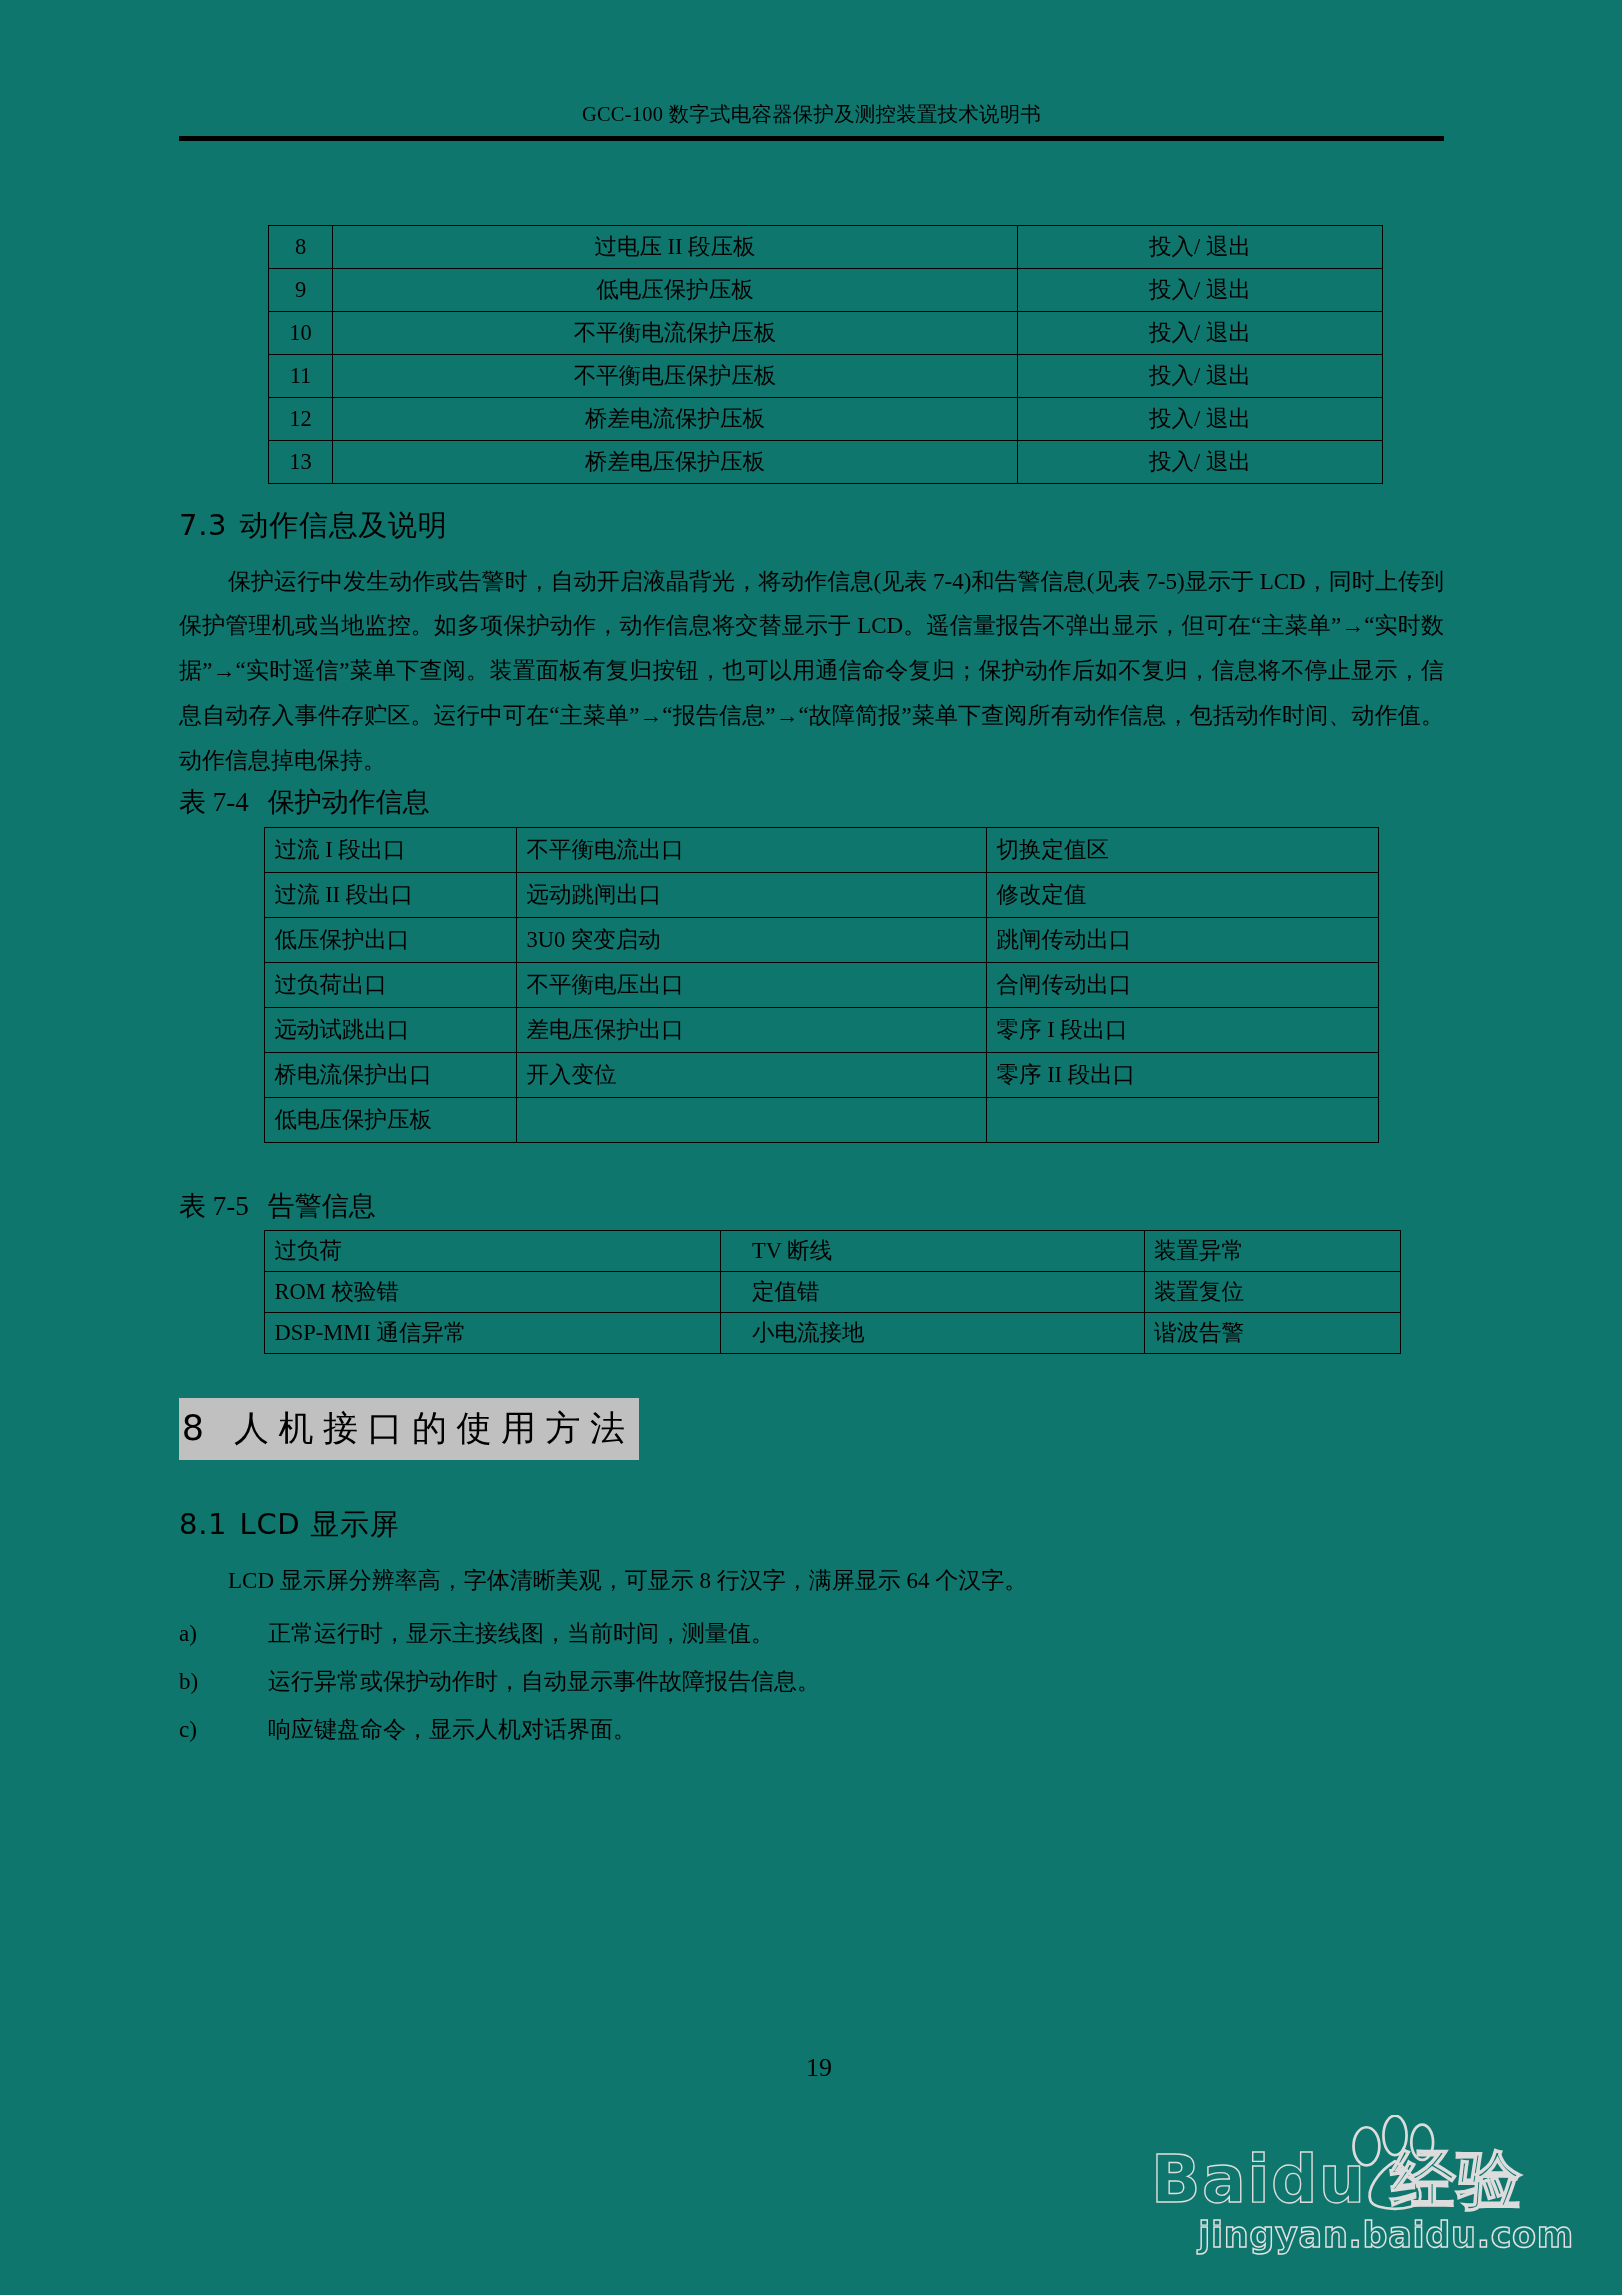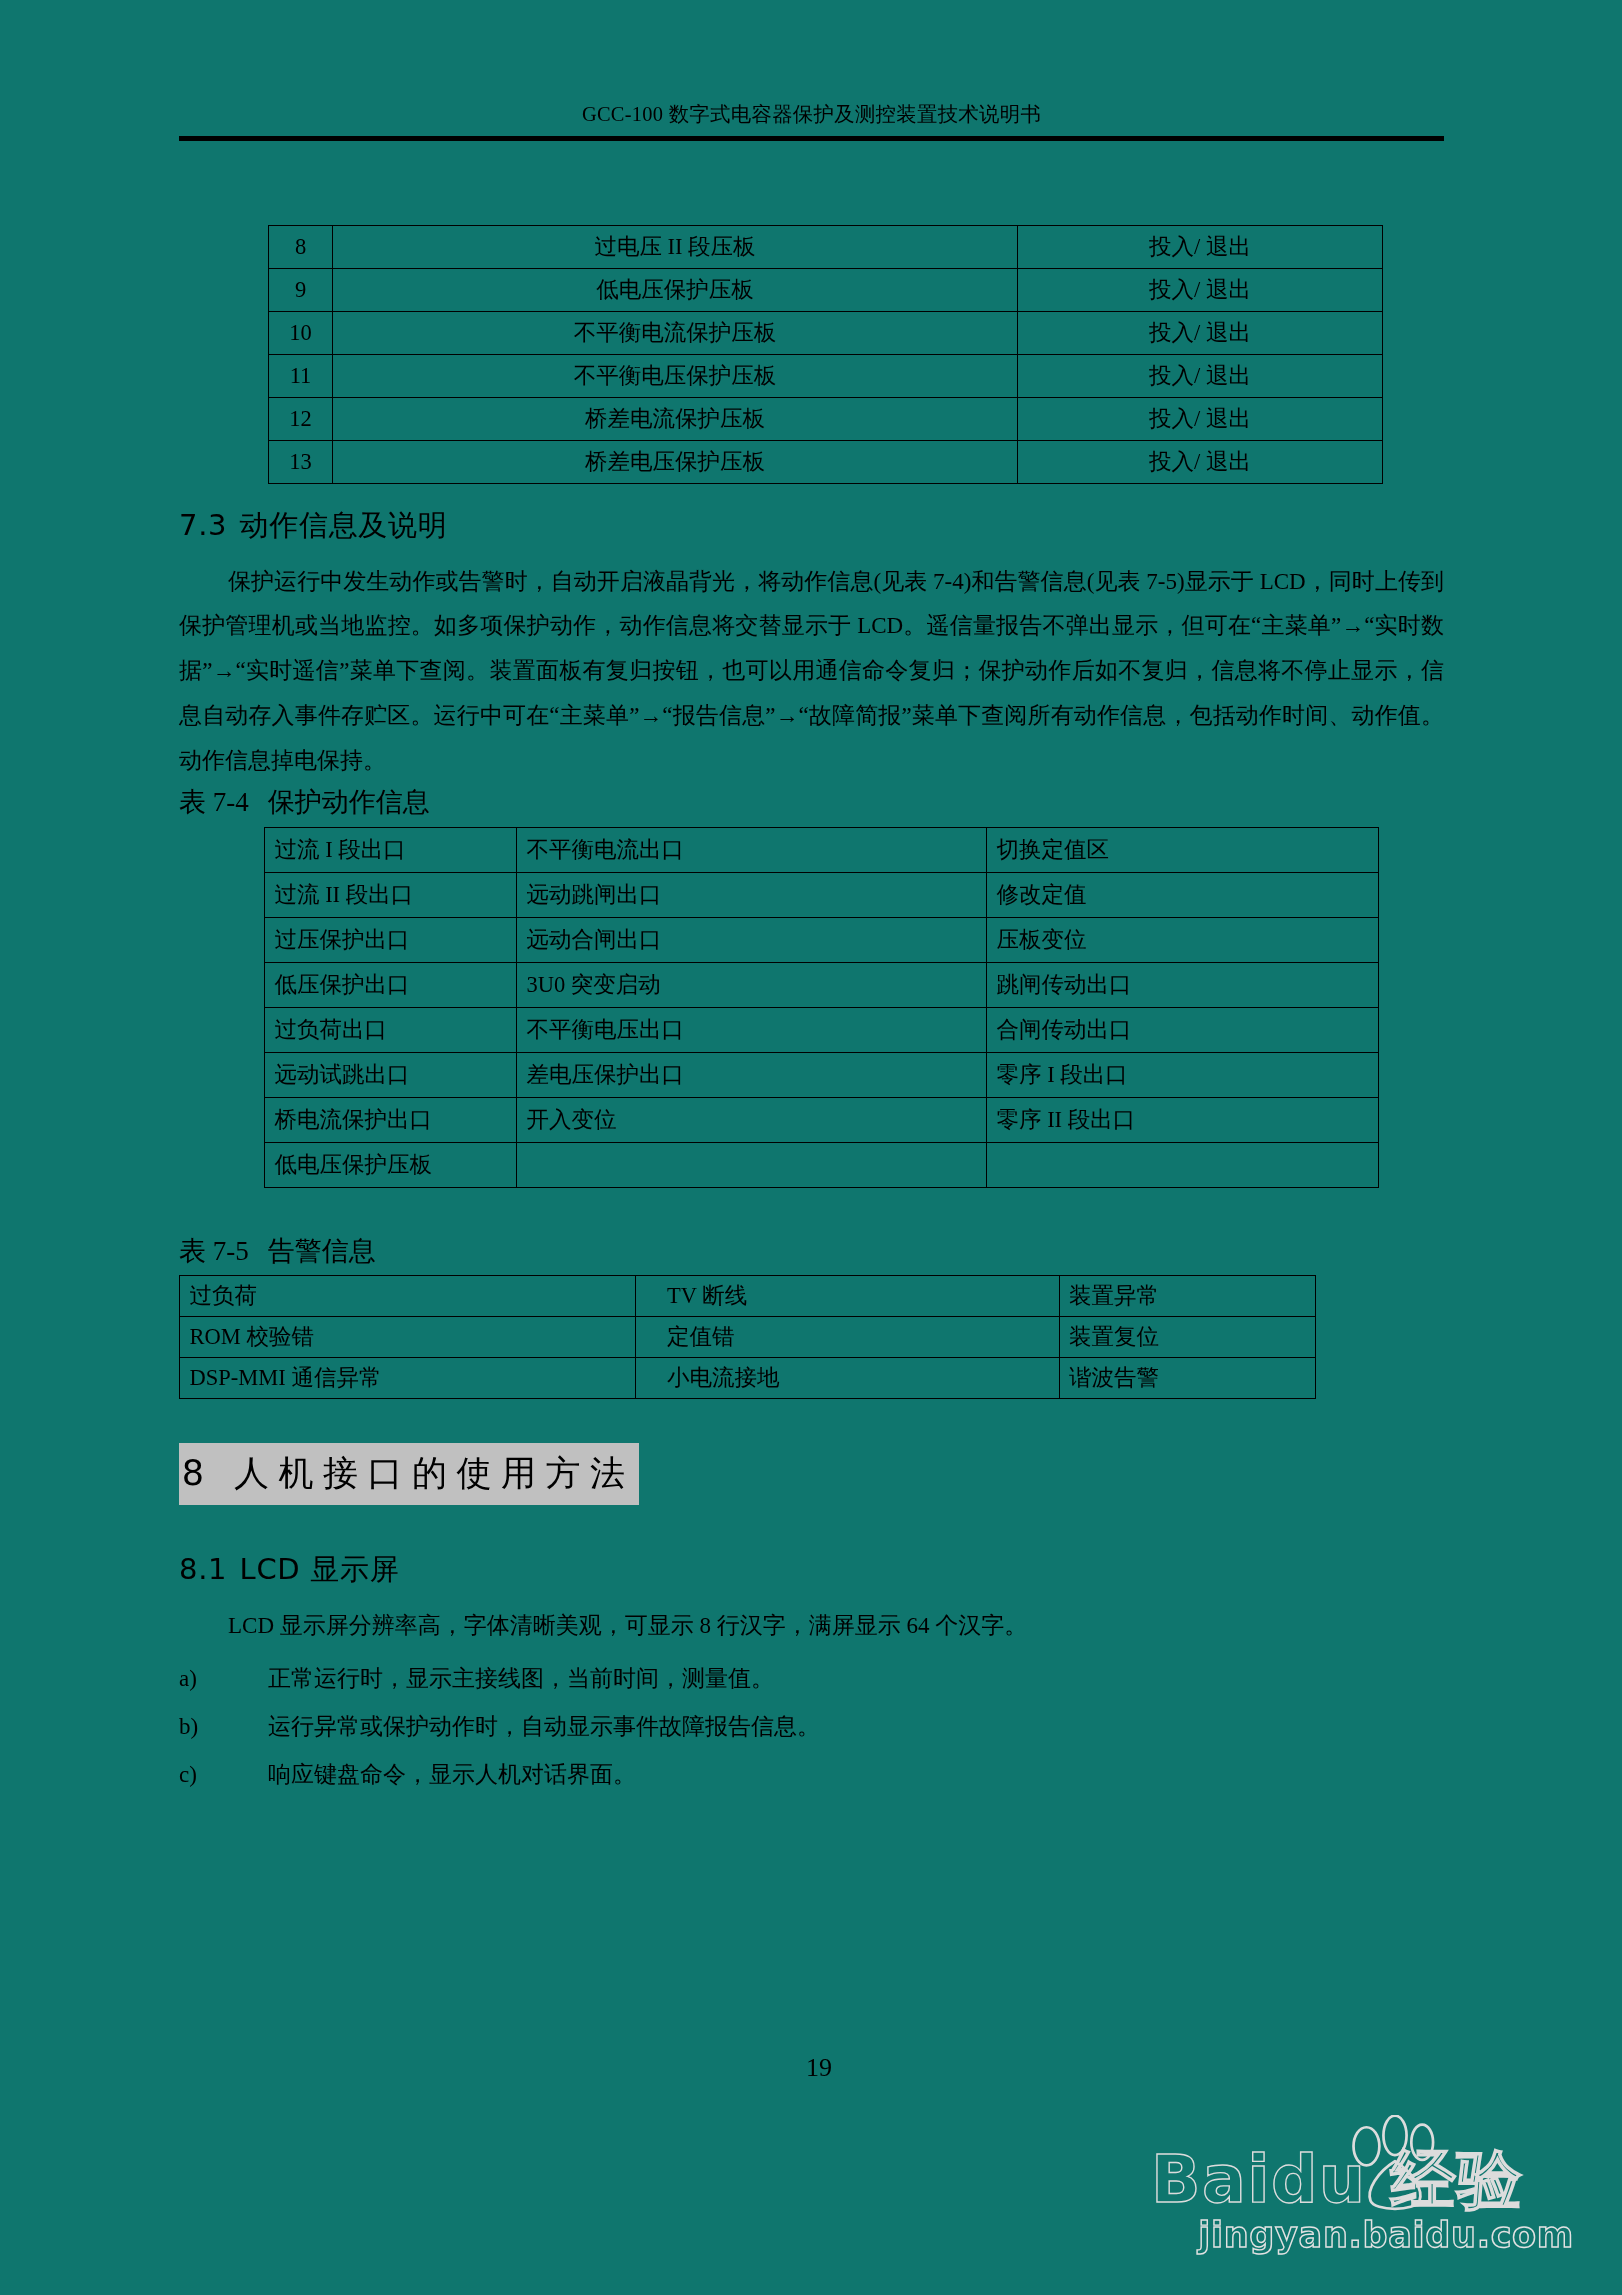--- a/index.html
+++ b/index.html
@@ -76,20 +76,21 @@
     margin-left: 85px;
     width: 1054px;
   }
   .tbl-action td { height: 44px; }
   .tbl-action .c1 { width: 232px; }
   .tbl-action .c2 { width: 450px; }
   .tbl-action .c3 { width: 372px; }
 
   
   .tbl-alarm {
+    margin-left: 85px;
     width: 1054px;
   }
   .tbl-alarm td { height: 40px; }
   .tbl-alarm .c1 { width: 436px; }
   .tbl-alarm .c2 { width: 382px; padding-left: 31px; }
   .tbl-alarm .c3 { width: 236px; }
 
   
   .h2 {
     font-family: "DejaVu Sans", "Liberation Sans", sans-serif;
@@ -255,25 +256,20 @@
           <td class="c1">过流 I 段出口</td>
           <td class="c2">不平衡电流出口</td>
           <td class="c3">切换定值区</td>
         </tr>
         <tr>
           <td class="c1">过流 II 段出口</td>
           <td class="c2">远动跳闸出口</td>
           <td class="c3">修改定值</td>
         </tr>
         <tr>
-          <td class="c1">过压保护出口</td>
-          <td class="c2">远动合闸出口</td>
-          <td class="c3">压板变位</td>
-        </tr>
-        <tr>
           <td class="c1">低压保护出口</td>
           <td class="c2">3U0 突变启动</td>
           <td class="c3">跳闸传动出口</td>
         </tr>
         <tr>
           <td class="c1">过负荷出口</td>
           <td class="c2">不平衡电压出口</td>
           <td class="c3">合闸传动出口</td>
         </tr>
         <tr>

